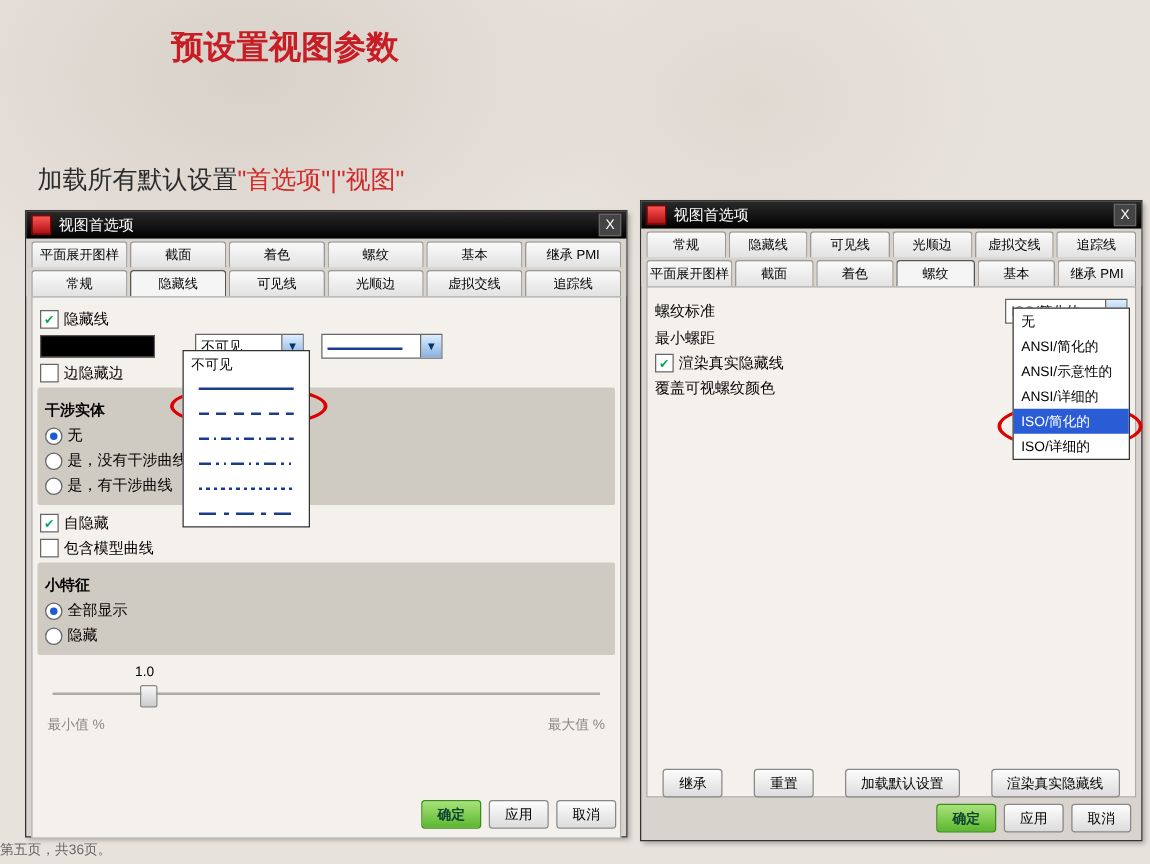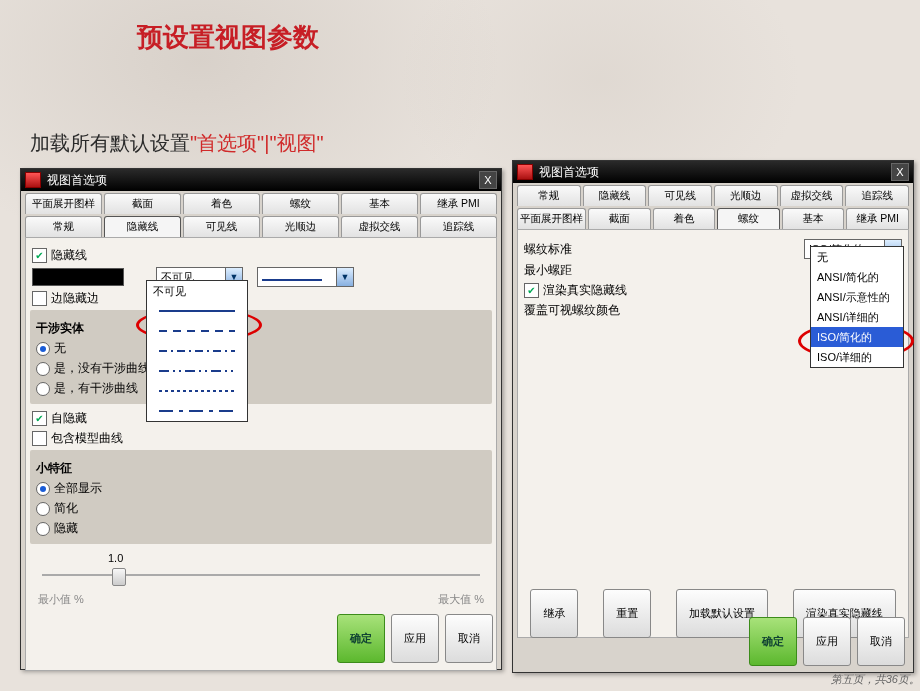--- a/index.html
+++ b/index.html
@@ -139,26 +139,26 @@
   .slider-track { position:absolute; top:22px; left:10px; right:10px; height:2px; background:#aaa;}
   .slider-thumb { position:absolute; top:16px; left:80px; width:12px; height:16px; background:linear-gradient(#f8f8f8,#ccc); border:1px solid #888; border-radius:2px;}
   .slider-label { position:absolute; top:0; left:76px; font-size:11px;}
   .minmax { display:flex; justify-content:space-between; font-size:11px; color:#888; padding:0 6px;}
   .btnrow {
     position:absolute; bottom:6px; right:8px; left:8px;
     display:flex; justify-content:flex-end; gap:6px;
   }
   .btnrow.centered { justify-content:space-around; }
   .btn {
-    padding:16px 12px; font-size:11px;
+    padding:3px 12px; font-size:11px;
     background:linear-gradient(#fdfdfd,#dcdcdc);
     border:1px solid #888; border-radius:3px; cursor:pointer;
   }
   .btn.primary { background:linear-gradient(#a8e27a,#5cb82e); border-color:#3c8c1a; color:#143; font-weight:bold;}
-  .footer { position:absolute; bottom:4px; left:0; right:0; text-align:right; font-size:11px; color:#666;font-style:italic;}
+  .footer { position:absolute; bottom:4px; left:0; right:0; text-align:left; font-size:11px; color:#666;}
 </style>
 </head>
 <body>
 <div class="bg-wash"></div>
 
 <div class="title">预设置视图参数</div>
 <div class="subtitle">
   <span class="black">加载所有默认设置</span><span class="red">"首选项"|"视图"</span>
 </div>
 
@@ -234,24 +234,20 @@
     </div>
 
     <div class="shade-area">
       <div class="section-label">小特征</div>
       <div class="row">
           <span class="radio on"></span>
           <span>全部显示</span>
         </div>
       <div class="row">
           <span class="radio"></span>
-          <span>简化</span>
-        </div>
-      <div class="row">
-          <span class="radio"></span>
           <span>隐藏</span>
         </div>
     </div>
 
     <div class="slider-area">
       <div class="slider-label">1.0</div>
       <div class="slider-track"></div>
       <div class="slider-thumb"></div>
     </div>
     <div class="minmax">

